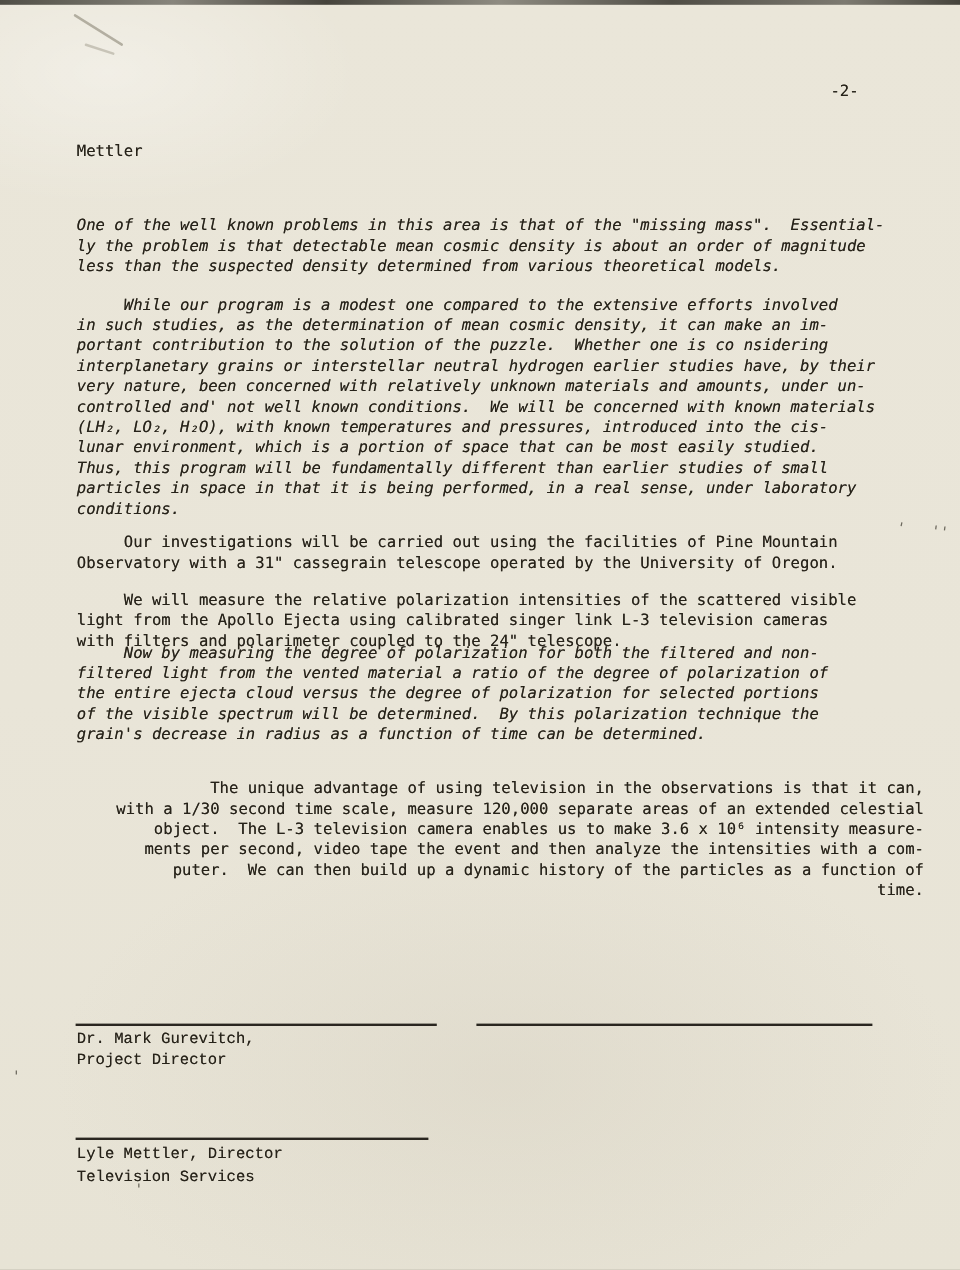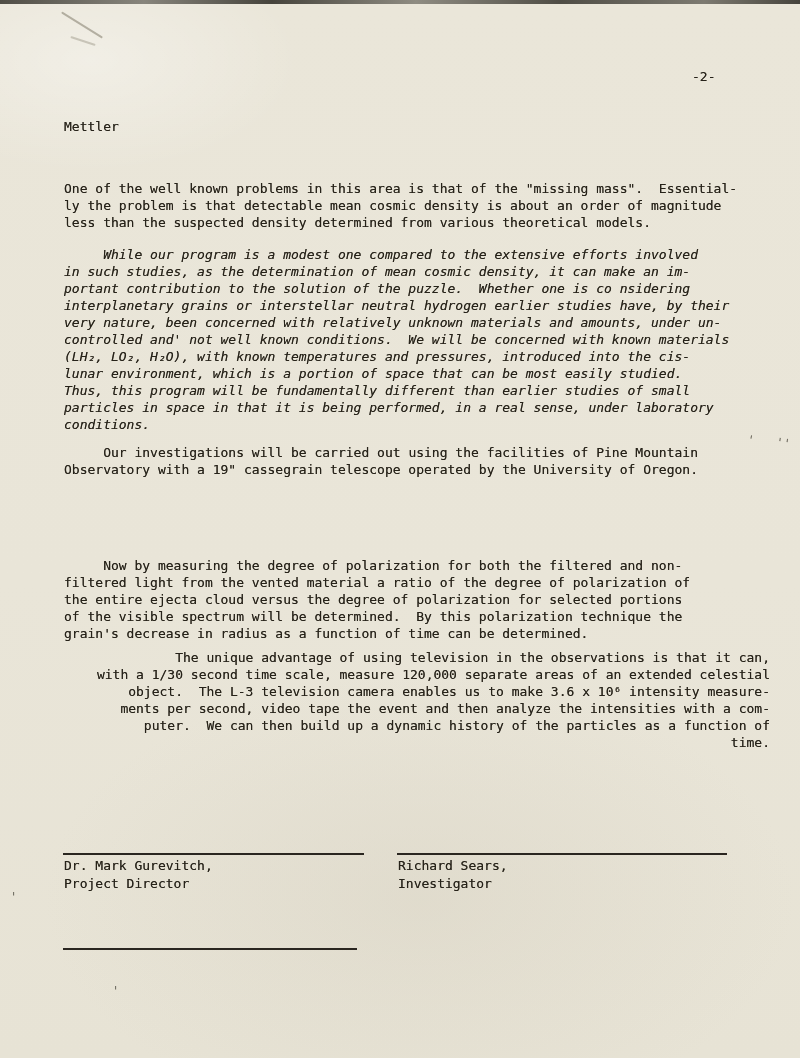--- a/index.html
+++ b/index.html
@@ -34,32 +34,32 @@
     transform:rotate(18deg);border-radius:2px;
   }
   .txt{
     font-size:13px;line-height:17px;letter-spacing:0;
     white-space:pre-wrap;
     text-shadow:0 0 0.5px rgba(38,34,25,0.65);
   }
   .page-number{position:absolute;left:692px;top:68px;}
   .heading{position:absolute;left:64px;top:118px;}
   .para{position:absolute;left:64px;width:706px;}
-  .p1{top:180px;}
+  .p1{top:180px;font-style:italic;}
   .p2{top:246px;font-style:italic;}
   .p3{top:444px;}
   .p4{top:492px;}
-  .p5{top:557px;}
+  .p5{top:536px;font-style:italic;}
   .p6{top:649px;text-align:right;}
   .sig-line{position:absolute;height:2px;background:#2a2620;}
   .sig-line-1{left:63px;top:853px;width:301px;}
   .sig-line-2{left:397px;top:853px;width:330px;}
   .sig-line-3{left:63px;top:948px;width:294px;}
   .sig-text{position:absolute;font-size:13px;line-height:18px;white-space:pre-line;
-    text-shadow:0 0 0.5px rgba(38,34,25,0.65);}
+    text-shadow:0 0 0.5px rgba(38,34,25,0.65);font-family:Liberation Mono, monospace;}
   .sig-1{left:64px;top:857px;}
   .sig-2{left:398px;top:857px;}
   .sig-3{left:64px;top:952px;line-height:19px;}
   .mark{position:absolute;color:#6b675c;font-size:12px;line-height:12px;
     white-space:pre;}
   .mark-1{left:747px;top:434px;transform:rotate(12deg);}
   .mark-2{left:776px;top:437px;transform:rotate(8deg);}
   .mark-3{left:10px;top:891px;}
   .mark-4{left:112px;top:985px;}
 </style>
@@ -84,40 +84,43 @@
 portant contribution to the solution of the puzzle.  Whether one is co nsidering
 interplanetary grains or interstellar neutral hydrogen earlier studies have, by their
 very nature, been concerned with relatively unknown materials and amounts, under un-
 controlled and' not well known conditions.  We will be concerned with known materials
 (LH₂, LO₂, H₂O), with known temperatures and pressures, introduced into the cis-
 lunar environment, which is a portion of space that can be most easily studied.
 Thus, this program will be fundamentally different than earlier studies of small
 particles in space in that it is being performed, in a real sense, under laboratory
 conditions.</div>
   <div class="txt para p3">     Our investigations will be carried out using the facilities of Pine Mountain
-Observatory with a 19" cassegrain telescope operated by the University of Oregon.</div>
+Observatory with a 31" cassegrain telescope operated by the University of Oregon.</div>
+  <div class="txt para p4">     We will measure the relative polarization intensities of the scattered visible
+light from the Apollo Ejecta using calibrated singer link L-3 television cameras
+with filters and polarimeter coupled to the 24" telescope.</div>
   <div class="txt para p5">     Now by measuring the degree of polarization for both the filtered and non-
 filtered light from the vented material a ratio of the degree of polarization of
 the entire ejecta cloud versus the degree of polarization for selected portions
 of the visible spectrum will be determined.  By this polarization technique the
 grain's decrease in radius as a function of time can be determined.</div>
   <div class="txt para p6">     The unique advantage of using television in the observations is that it can,
 with a 1/30 second time scale, measure 120,000 separate areas of an extended celestial
 object.  The L-3 television camera enables us to make 3.6 x 10⁶ intensity measure-
 ments per second, video tape the event and then analyze the intensities with a com-
 puter.  We can then build up a dynamic history of the particles as a function of
 time.</div>
 
   <div class="sig-line sig-line-1"></div>
   <div class="sig-line sig-line-2"></div>
   <div class="sig-line sig-line-3"></div>
 
   <div class="sig-text sig-1">Dr. Mark Gurevitch,
 Project Director</div>
-  <div class="sig-text sig-2">Richard Sears,
-Investigator</div>
+  <div class="sig-text sig-3">Lyle Mettler, Director
+Television Services</div>
 
   <span class="mark mark-1">'</span>
   <span class="mark mark-2">''</span>
   <span class="mark mark-3">'</span>
   <span class="mark mark-4">'</span>
 
 </div>
 
 </body></html>

